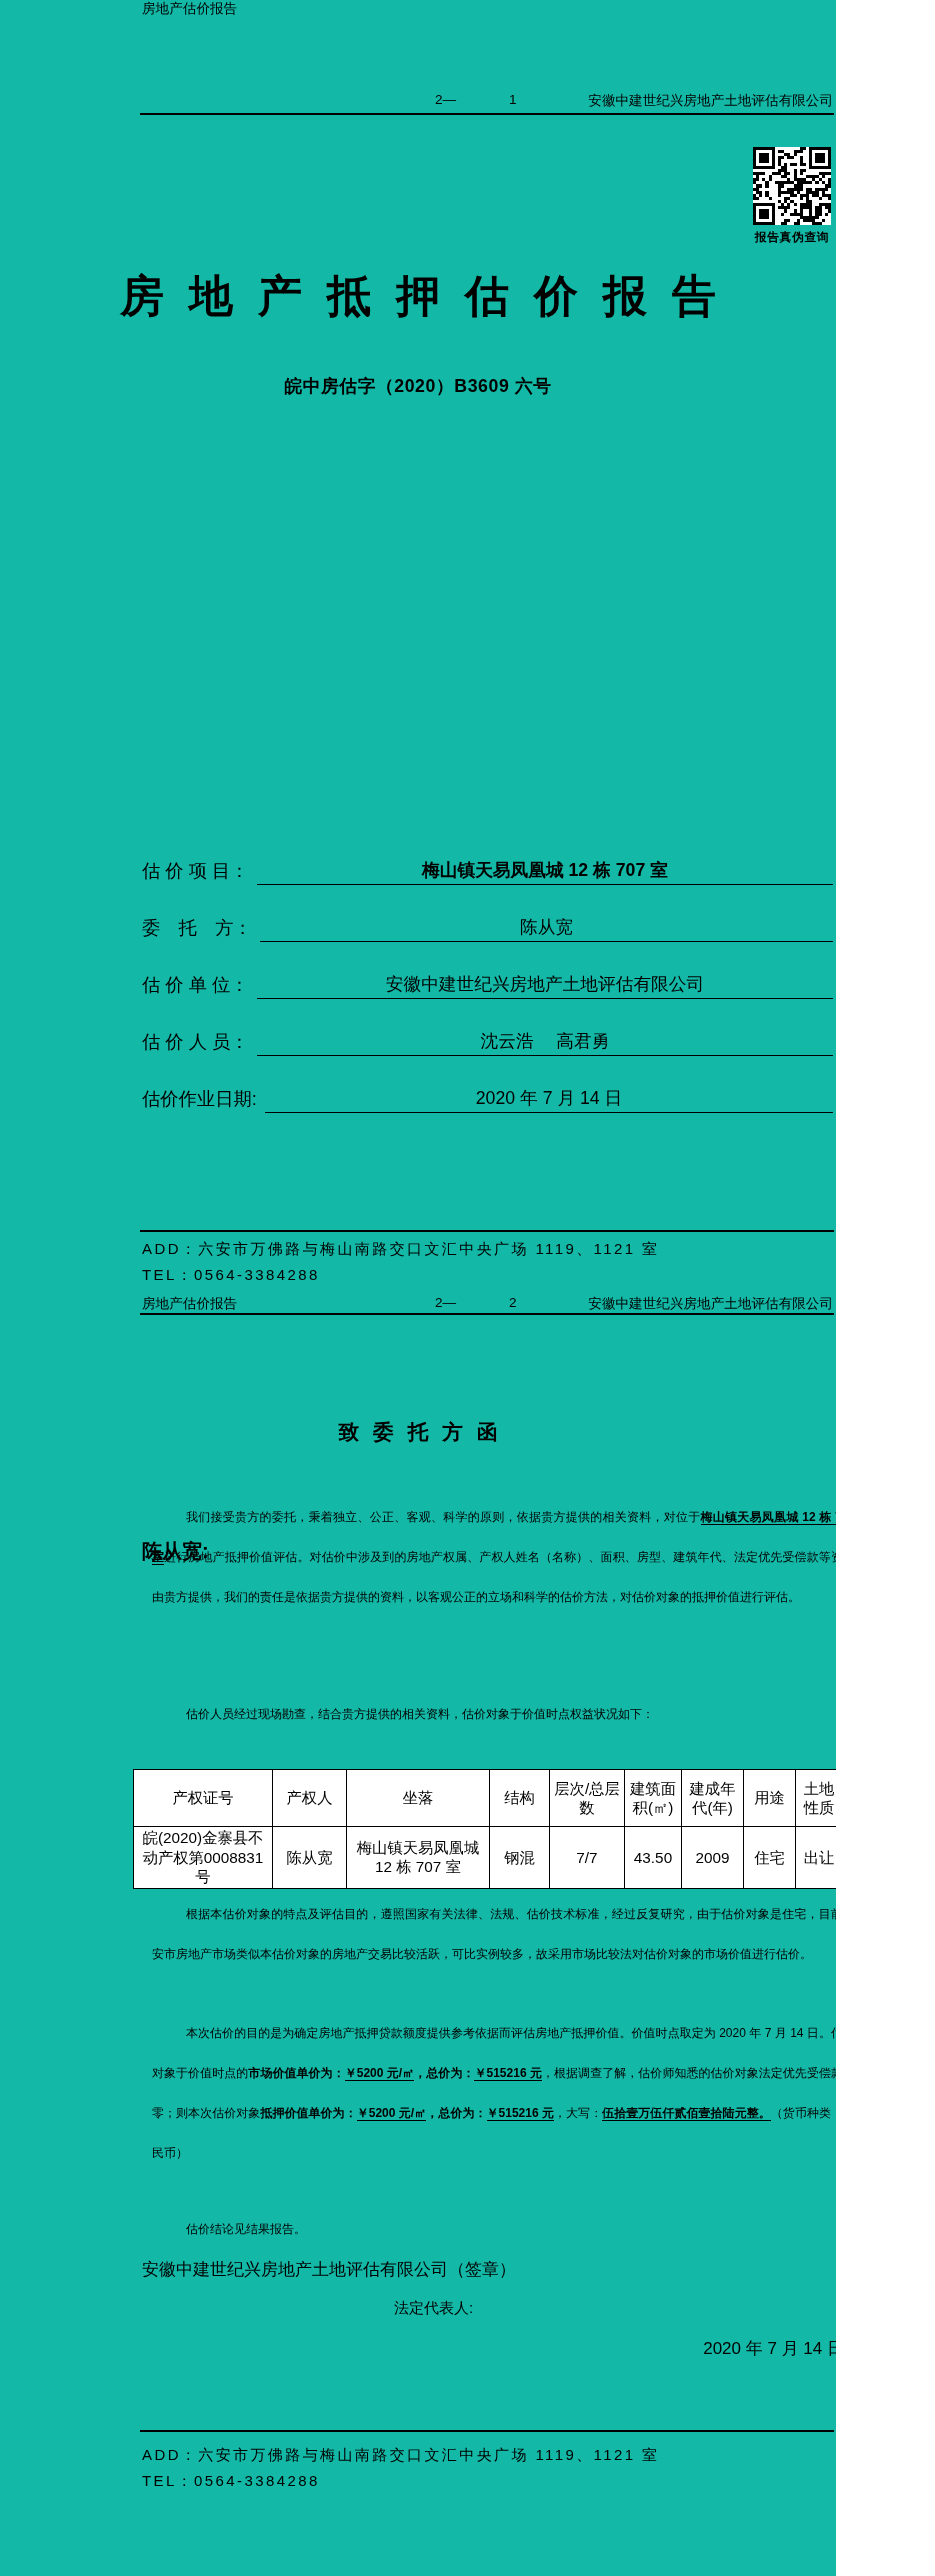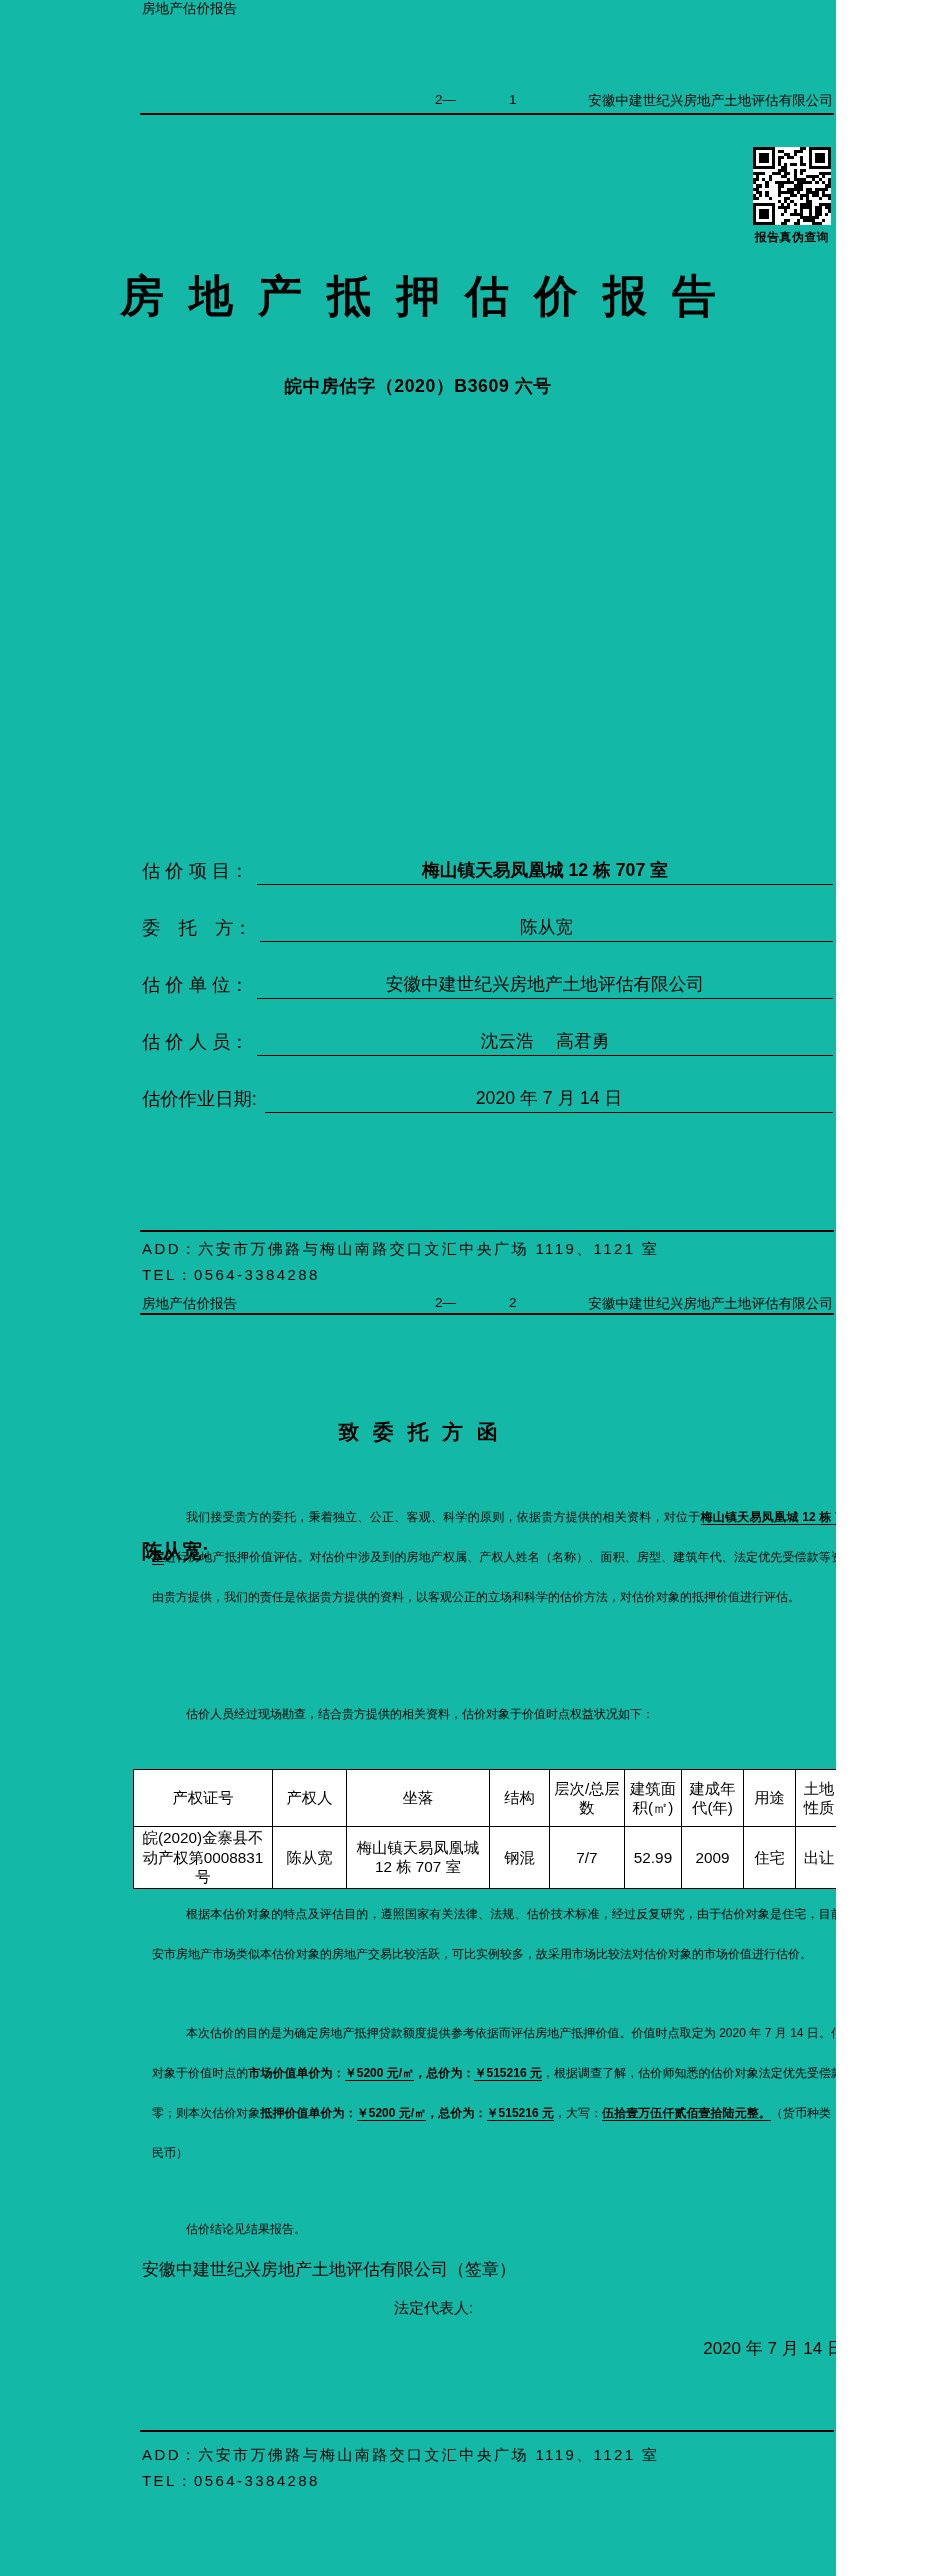--- a/index.html
+++ b/index.html
@@ -357,21 +357,21 @@
         <th>土地性质</th>
       </tr>
     </thead>
     <tbody>
       <tr>
         <td>皖(2020)金寨县不动产权第0008831号</td>
         <td>陈从宽</td>
         <td>梅山镇天易凤凰城 12 栋 707 室</td>
         <td>钢混</td>
         <td>7/7</td>
-        <td>52.99</td>
+        <td>43.50</td>
         <td>2009</td>
         <td>住宅</td>
         <td>出让</td>
       </tr>
     </tbody>
   </table>
 
   <div class="abs body-p" style="top:1894px"><span>根据本估价对象的特点及评估目的，遵照国家有关法律、法规、估价技术标准，经过反复研究，由于估价对象是住宅，目前六安市房地产市场类似本估价对象的房地产交易比较活跃，可比实例较多，故采用市场比较法对估价对象的市场价值进行估价。</span></div>
   <div class="abs body-p" style="top:2013px"><span>本次估价的目的是为确定房地产抵押贷款额度提供参考依据而评估房地产抵押价值。价值时点取定为 2020 年 7 月 14 日。估价对象于价值时点的</span><span class="b">市场价值单价为：</span><span class="b u">￥5200 元/㎡</span><span class="b">，</span><span class="b">总价为：</span><span class="b u">￥515216 元</span><span>，根据调查了解，估价师知悉的估价对象法定优先受偿款为零；则本次估价对象</span><span class="b">抵押价值单价为：</span><span class="b u">￥5200 元/㎡</span><span class="b">，</span><span class="b">总价为：</span><span class="b u">￥515216 元</span><span>，大写：</span><span class="b u">伍拾壹万伍仟贰佰壹拾陆元整。</span><span>（货币种类：人民币）</span></div>
   <div class="abs body-p" style="top:2209px"><span>估价结论见结果报告。</span></div>

